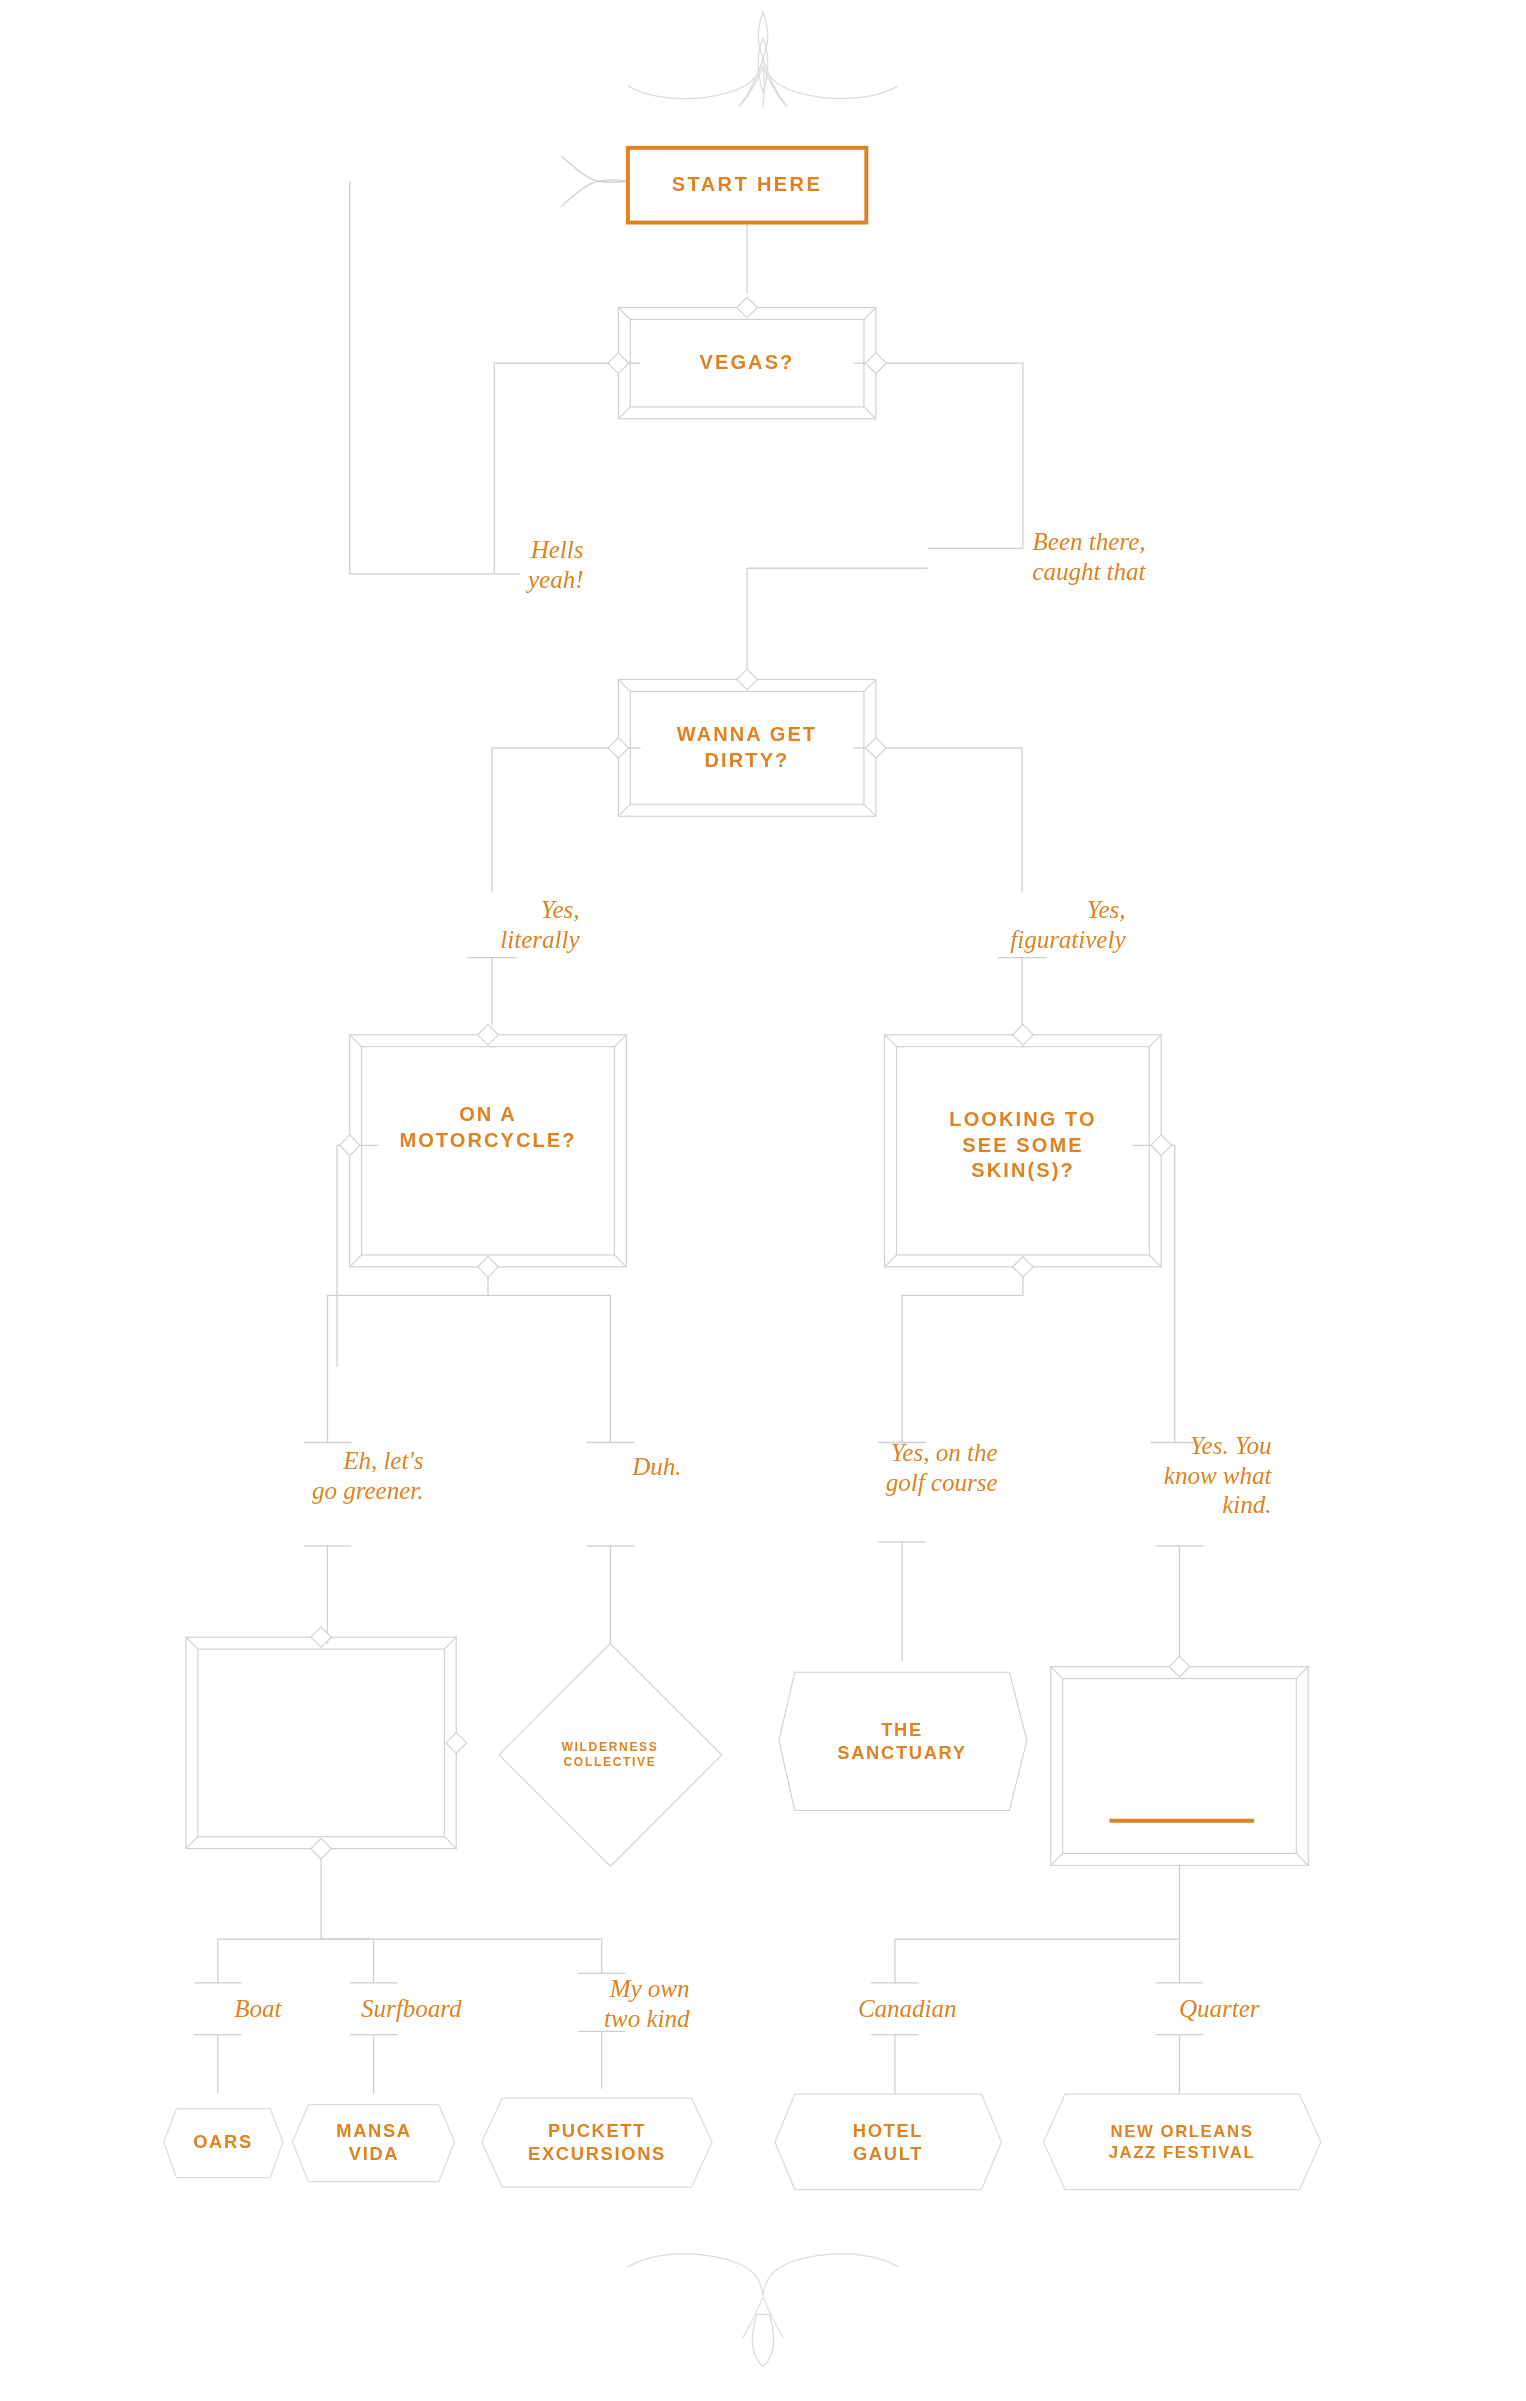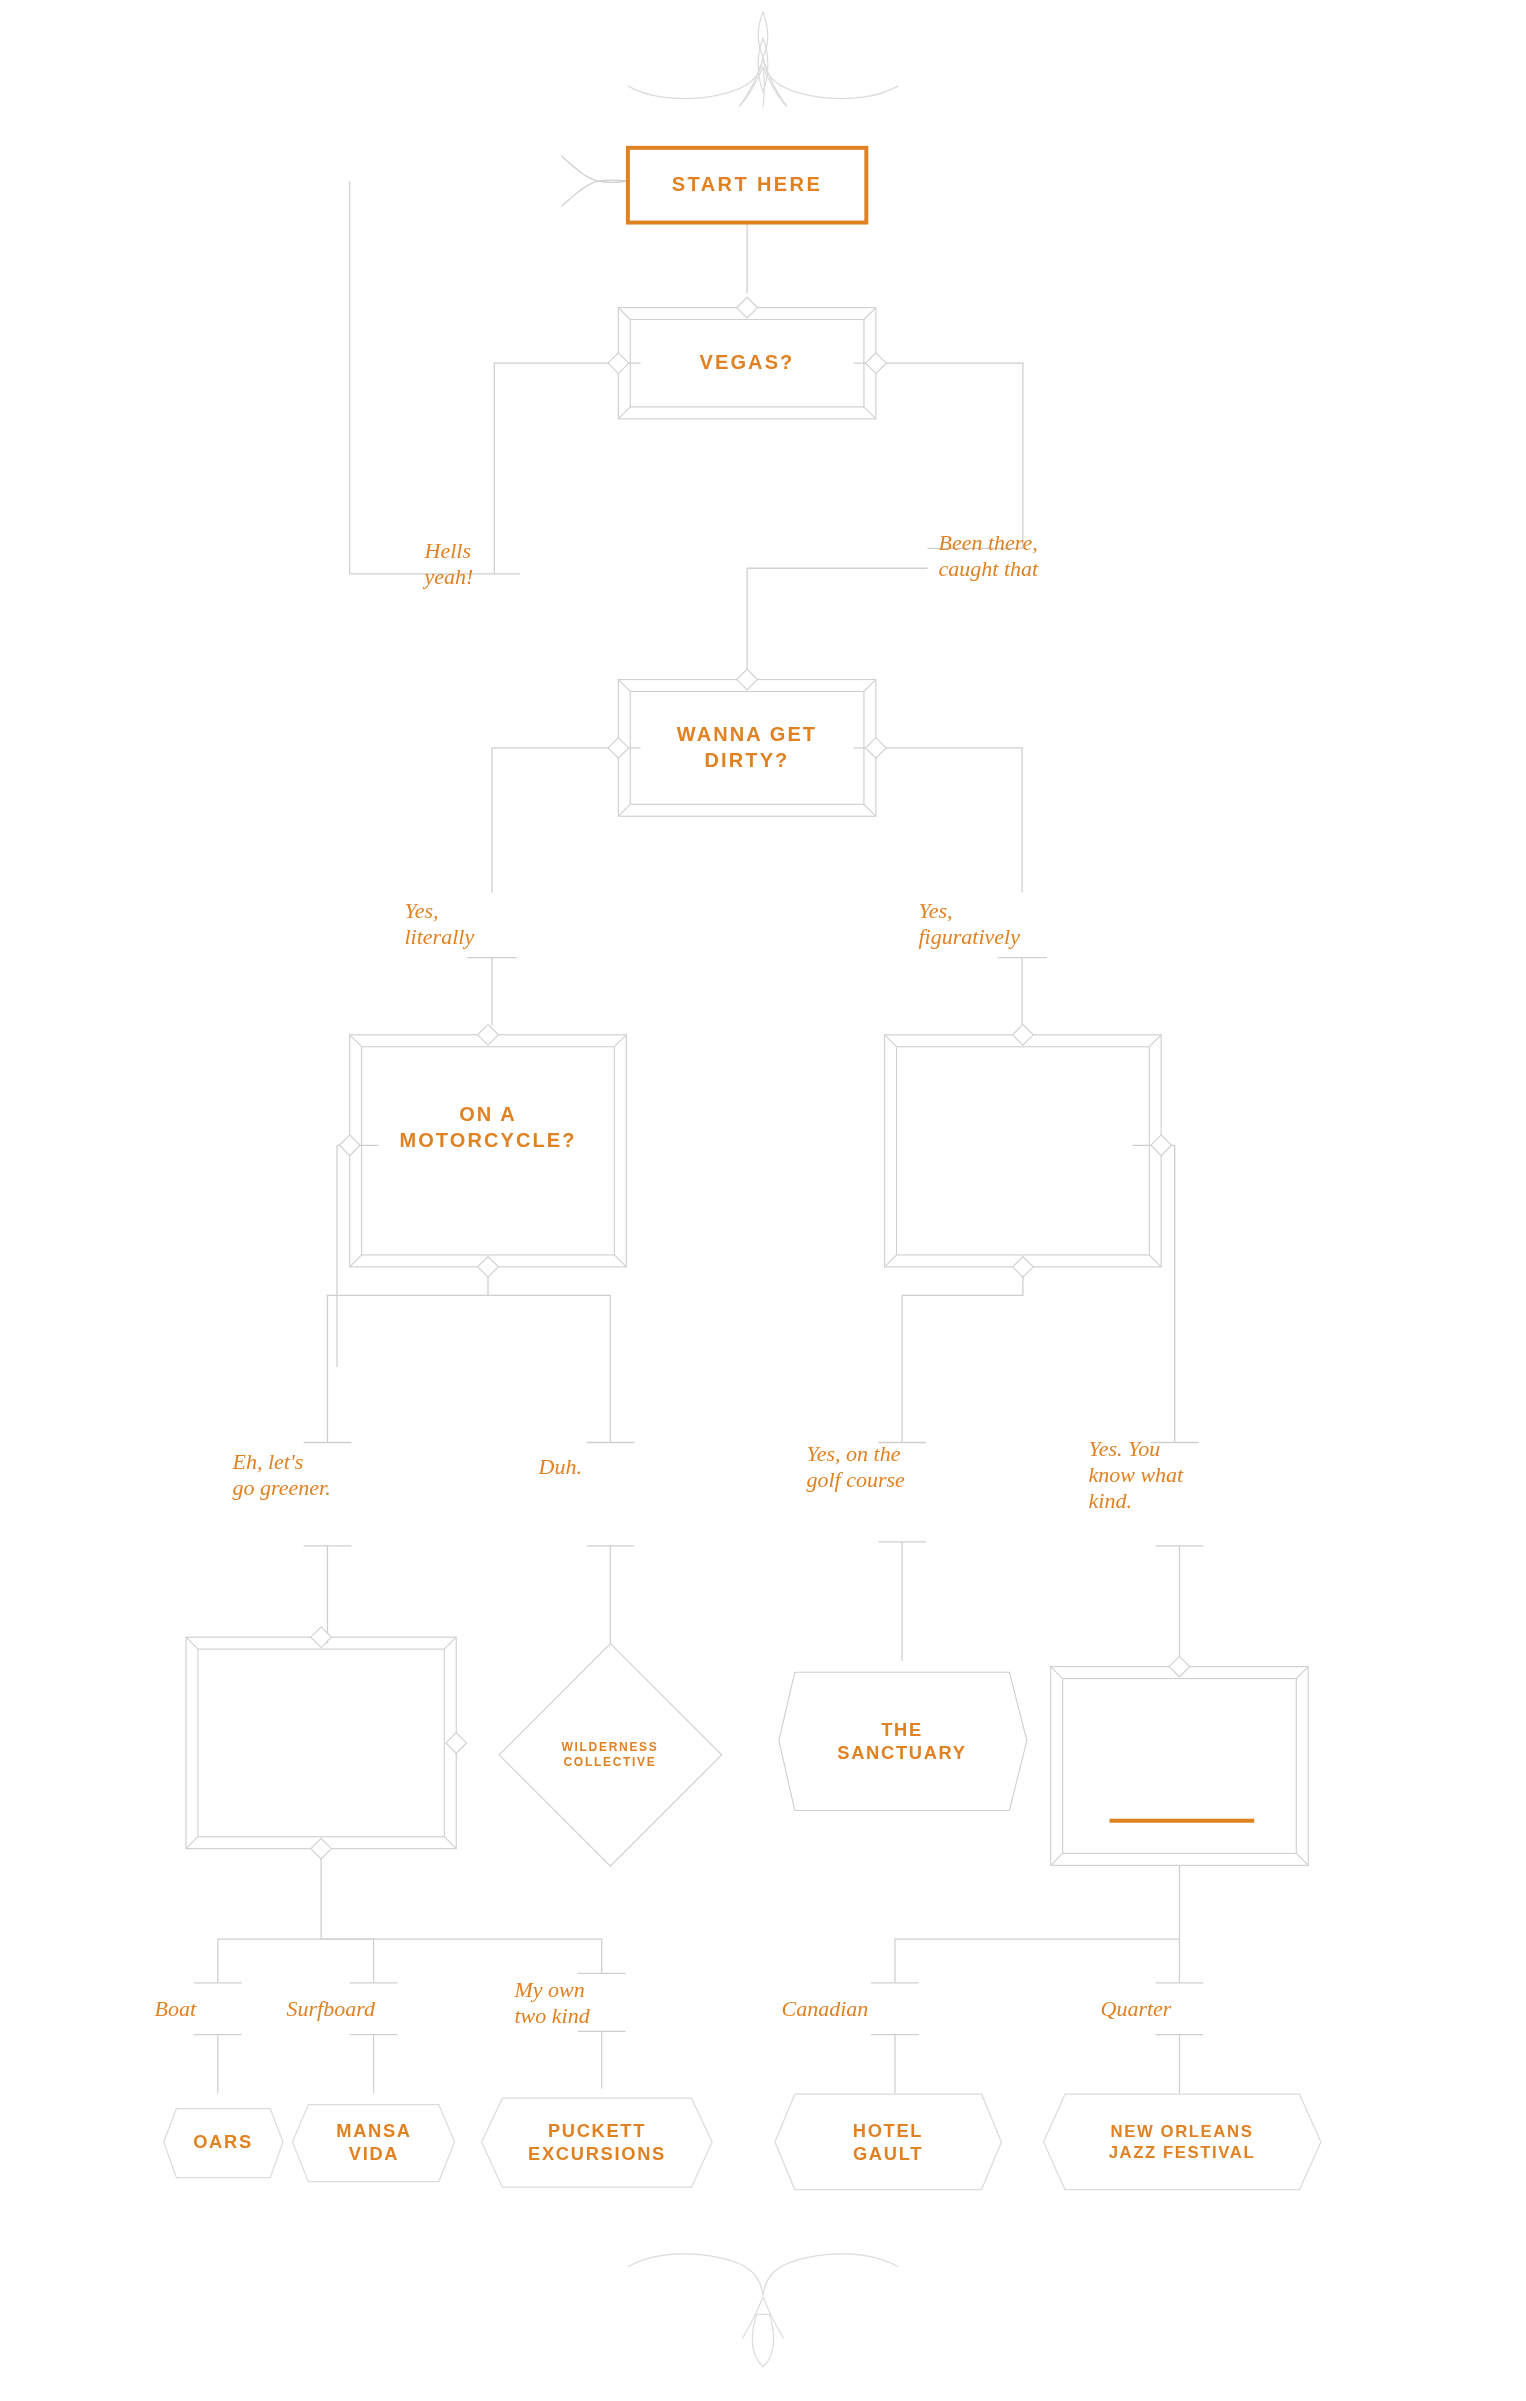--- a/index.html
+++ b/index.html
@@ -22,25 +22,25 @@
     text-transform:uppercase;
     white-space:pre-line;
     transform:translate(-50%,-50%);
     pointer-events:none;
   }
   .edge-label{
     position:absolute;
     color:#E08122;
     font-family:"Liberation Serif", serif;
     font-style:italic;
-    text-align:left;
+    text-align:right;
     line-height:1.18;
     white-space:pre-line;
     transform:translate(-50%,-50%);
-    font-size:22px;
+    font-size:25px;
   }
   .sz-start{font-size:20px;letter-spacing:2.4px;}
   .sz-q{font-size:20px;letter-spacing:2.1px;}
   .sz-q2{font-size:12px;letter-spacing:1.7px;}
   .sz-term{font-size:18.3px;letter-spacing:1.7px;}
   .sz-term-sm{font-size:16.7px;letter-spacing:1.6px;}
 </style>
 </head>
 <body>
 
@@ -233,20 +233,23 @@
   <div class="node-label sz-start" style="left:747px;top:185px;width:238px;">START HERE</div>
 
   <div class="node-label sz-q" style="left:747px;top:363px;width:238px;">VEGAS?</div>
 
   <div class="node-label sz-q" style="left:747px;top:748px;width:238px;">WANNA GET
 DIRTY?</div>
 
   <div class="node-label sz-q" style="left:488px;top:1128px;width:254px;">ON A
 MOTORCYCLE?</div>
 
+  <div class="node-label sz-q" style="left:1023px;top:1145px;width:238px;">LOOKING TO
+SEE SOME
+SKIN(S)?</div>
 
 
   <div class="node-label sz-q2" style="left:610px;top:1755px;width:207px;">WILDERNESS
 COLLECTIVE</div>
 
   <div class="node-label sz-term" style="left:902px;top:1741px;width:215px;">THE
 SANCTUARY</div>
 
 
   <div class="node-label sz-term" style="left:223px;top:2142px;width:127px;">OARS</div>

